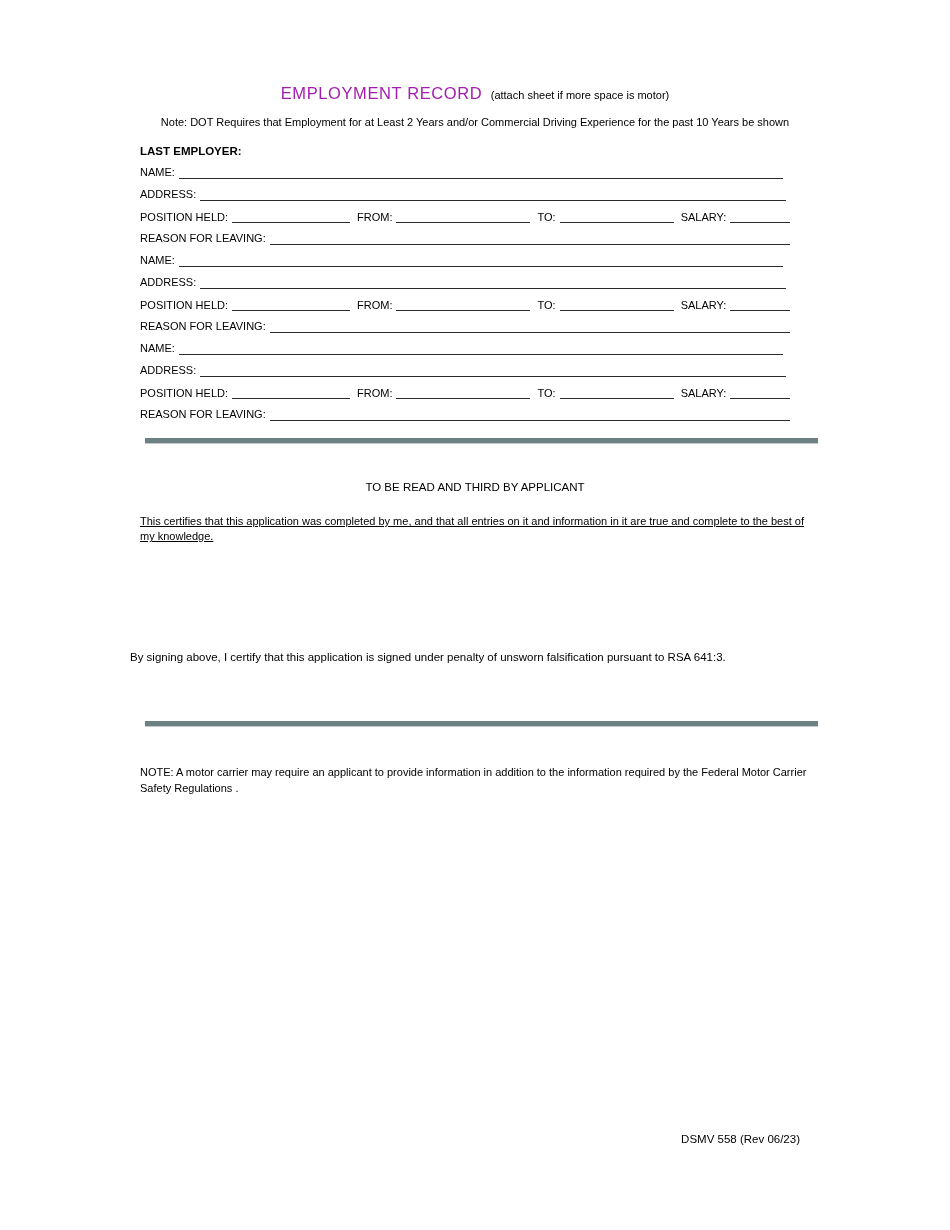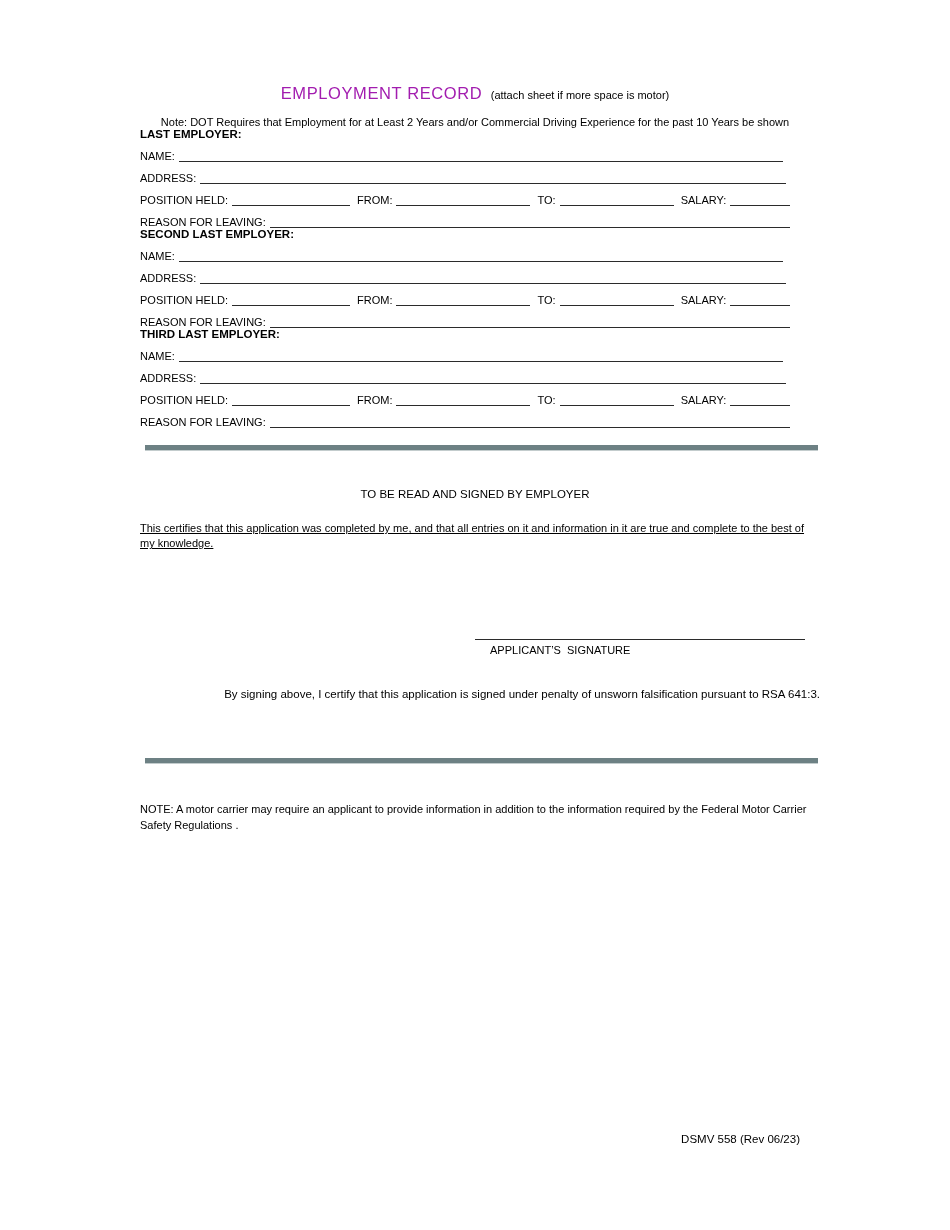--- a/index.html
+++ b/index.html
@@ -12,23 +12,23 @@
     position:relative;
     overflow:hidden;
   }
   .title-block { padding-top:84px; text-align:center; }
   .title-main { font-size:16.5px; letter-spacing:0.6px; color:#a21caf; }
   .title-note { font-size:11px; margin-left:4px; }
   .dot-note { text-align:center; font-size:11px; margin-top:13px; }
 
   .content { margin-left:140px; width:650px; }
 
-  .emp-heading { font-size:11.5px; font-weight:bold; }
+  .emp-heading { font-size:11.5px; font-weight:bold; margin-top:17px; }
 
-  .row { display:flex; align-items:center; margin-top:9px; font-size:11px; }
+  .row { display:flex; align-items:flex-start; margin-top:9px; font-size:11px; }
   .row .lbl { white-space:nowrap; padding-right:4px; }
   .fill { border-bottom:1px solid #2b2b2b; height:13px; }
   .fill-grow { flex:1; }
   .name-fill { margin-right:7px; }
   .addr-fill { margin-right:4px; }
   .seg { display:flex; align-items:flex-end; }
   .seg + .seg { margin-left:7px; }
   .line-position { width:118px; }
   .line-from { width:134px; }
   .line-to { width:114px; }
@@ -48,21 +48,21 @@
 
   .sig-lines { margin-left:140px; width:665px; display:flex; margin-top:74px; }
   .date-col { width:203px; }
   .sig-spacer { flex:1; }
   .sig-col { width:330px; }
   .sig-line { border-bottom:1px solid #2b2b2b; height:14px; }
   .under-label { font-size:11px; margin-top:4px; }
   .date-label { padding-left:35px; }
   .sig-label { padding-left:15px; white-space:pre; }
 
-  .penalty { text-align:right; font-size:11.5px; margin-top:32px; padding:0 130px; }
+  .penalty { text-align:left; font-size:11.5px; margin-top:32px; padding:0 130px; }
 
   .footer-note { margin-left:140px; width:668px; font-size:11px; line-height:1.45; margin-top:38px; }
   .form-number { position:absolute; top:1133px; right:150px; font-size:11.5px; }
 </style>
 </head>
 <body>
 
 <div class="title-block">
   <span class="title-main">EMPLOYMENT RECORD</span>
   <span class="title-note">(attach sheet if more space is motor)</span>
@@ -100,21 +100,20 @@
         <span class="fill line-salary"></span>
       </span>
     </div>
     <div class="row">
       <span class="lbl">REASON FOR LEAVING:</span>
       <div class="fill fill-grow"></div>
     </div>
   </div>
 
   <div>
-    <div class="emp-heading">SECOND LAST EMPLOYER:</div>
     <div class="row">
       <span class="lbl">NAME:</span>
       <div class="fill fill-grow name-fill"></div>
     </div>
     <div class="row">
       <span class="lbl">ADDRESS:</span>
       <div class="fill fill-grow addr-fill"></div>
     </div>
     <div class="row">
       <span class="seg">
@@ -134,21 +133,20 @@
         <span class="fill line-salary"></span>
       </span>
     </div>
     <div class="row">
       <span class="lbl">REASON FOR LEAVING:</span>
       <div class="fill fill-grow"></div>
     </div>
   </div>
 
   <div>
-    <div class="emp-heading">THIRD LAST EMPLOYER:</div>
     <div class="row">
       <span class="lbl">NAME:</span>
       <div class="fill fill-grow name-fill"></div>
     </div>
     <div class="row">
       <span class="lbl">ADDRESS:</span>
       <div class="fill fill-grow addr-fill"></div>
     </div>
     <div class="row">
       <span class="seg">
@@ -171,30 +169,26 @@
     <div class="row">
       <span class="lbl">REASON FOR LEAVING:</span>
       <div class="fill fill-grow"></div>
     </div>
   </div>
 
 </div>
 
 <div class="divider"></div>
 
-<div class="sig-heading">TO BE READ AND SIGNED BY EMPLOYER</div>
+<div class="sig-heading">TO BE READ AND THIRD BY APPLICANT</div>
 
 <p class="cert-text">This certifies that this application was completed by me, and that all entries on it and information in it are true and complete to the best of my knowledge.</p>
 
 <div class="sig-lines">
   <div class="sig-spacer"></div>
-  <div class="sig-col">
-    <div class="sig-line"></div>
-    <div class="under-label sig-label">APPLICANT’S  SIGNATURE</div>
-  </div>
 </div>
 
 <div class="penalty">By signing above, I certify that this application is signed under penalty of unsworn falsification pursuant to RSA 641:3.</div>
 
 <div class="divider divider-2"></div>
 
 <p class="footer-note">NOTE: A motor carrier may require an applicant to provide information in addition to the information required by the Federal Motor Carrier Safety Regulations .</p>
 
 <div class="form-number">DSMV 558 (Rev 06/23)</div>
 

